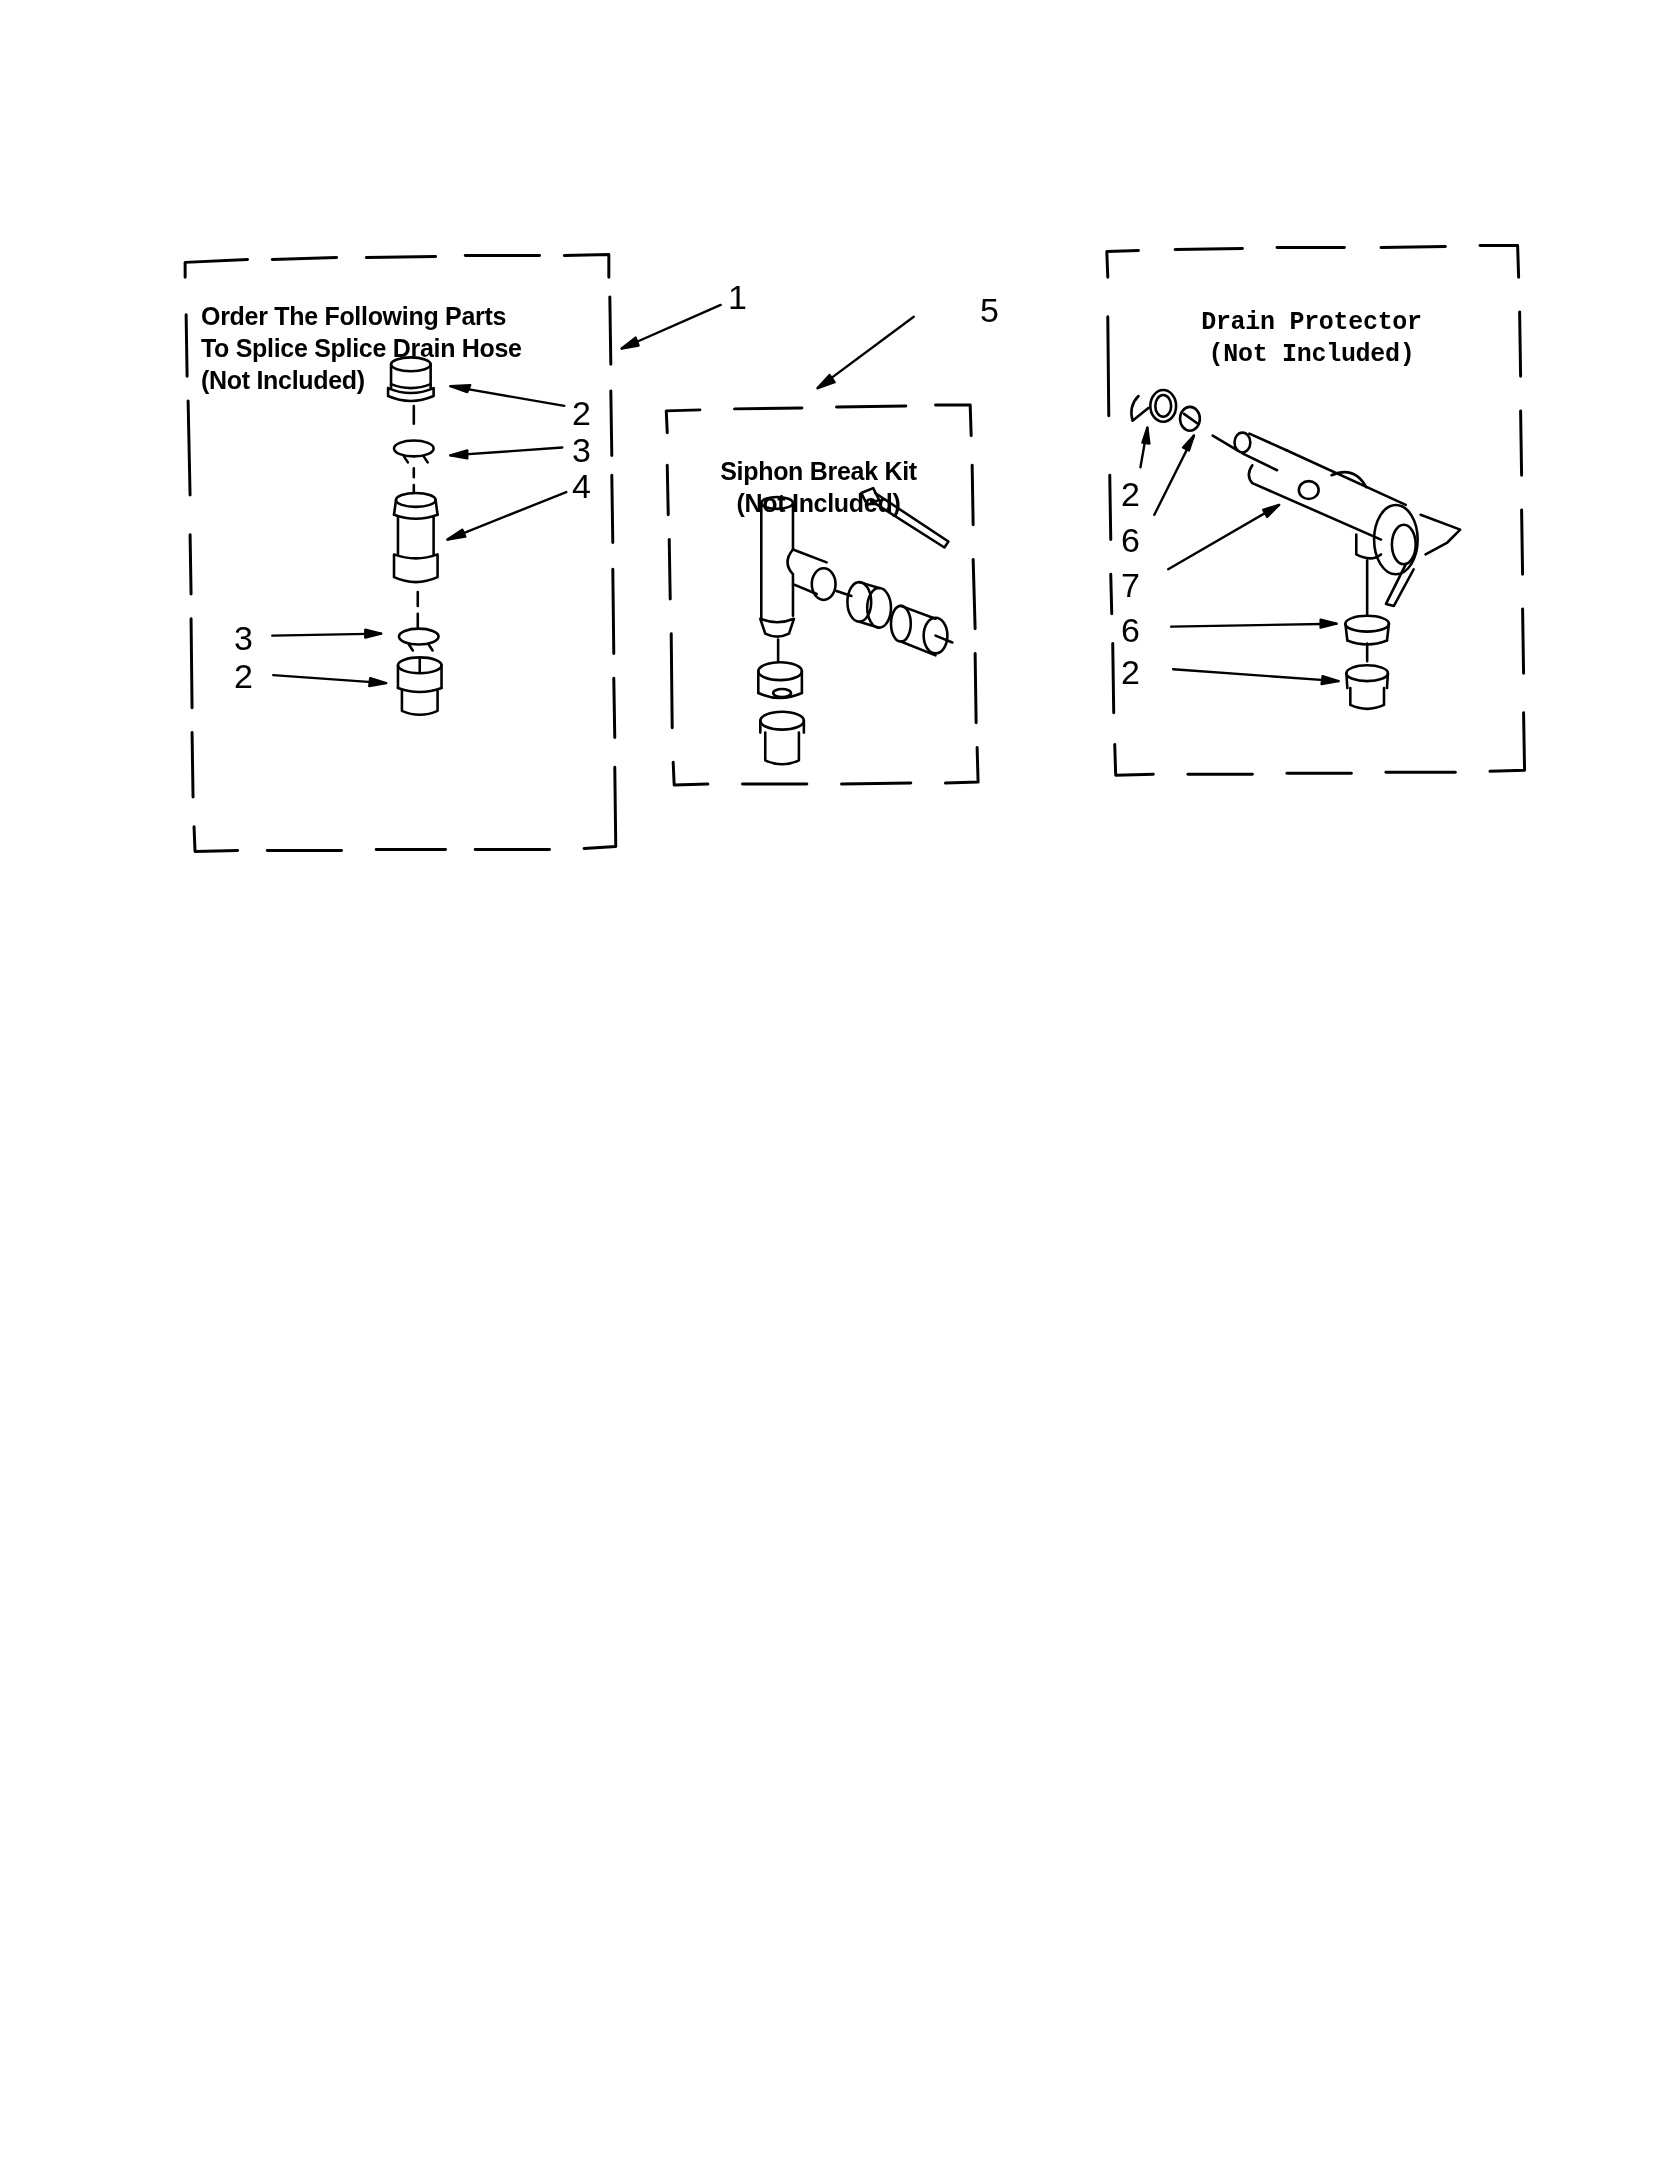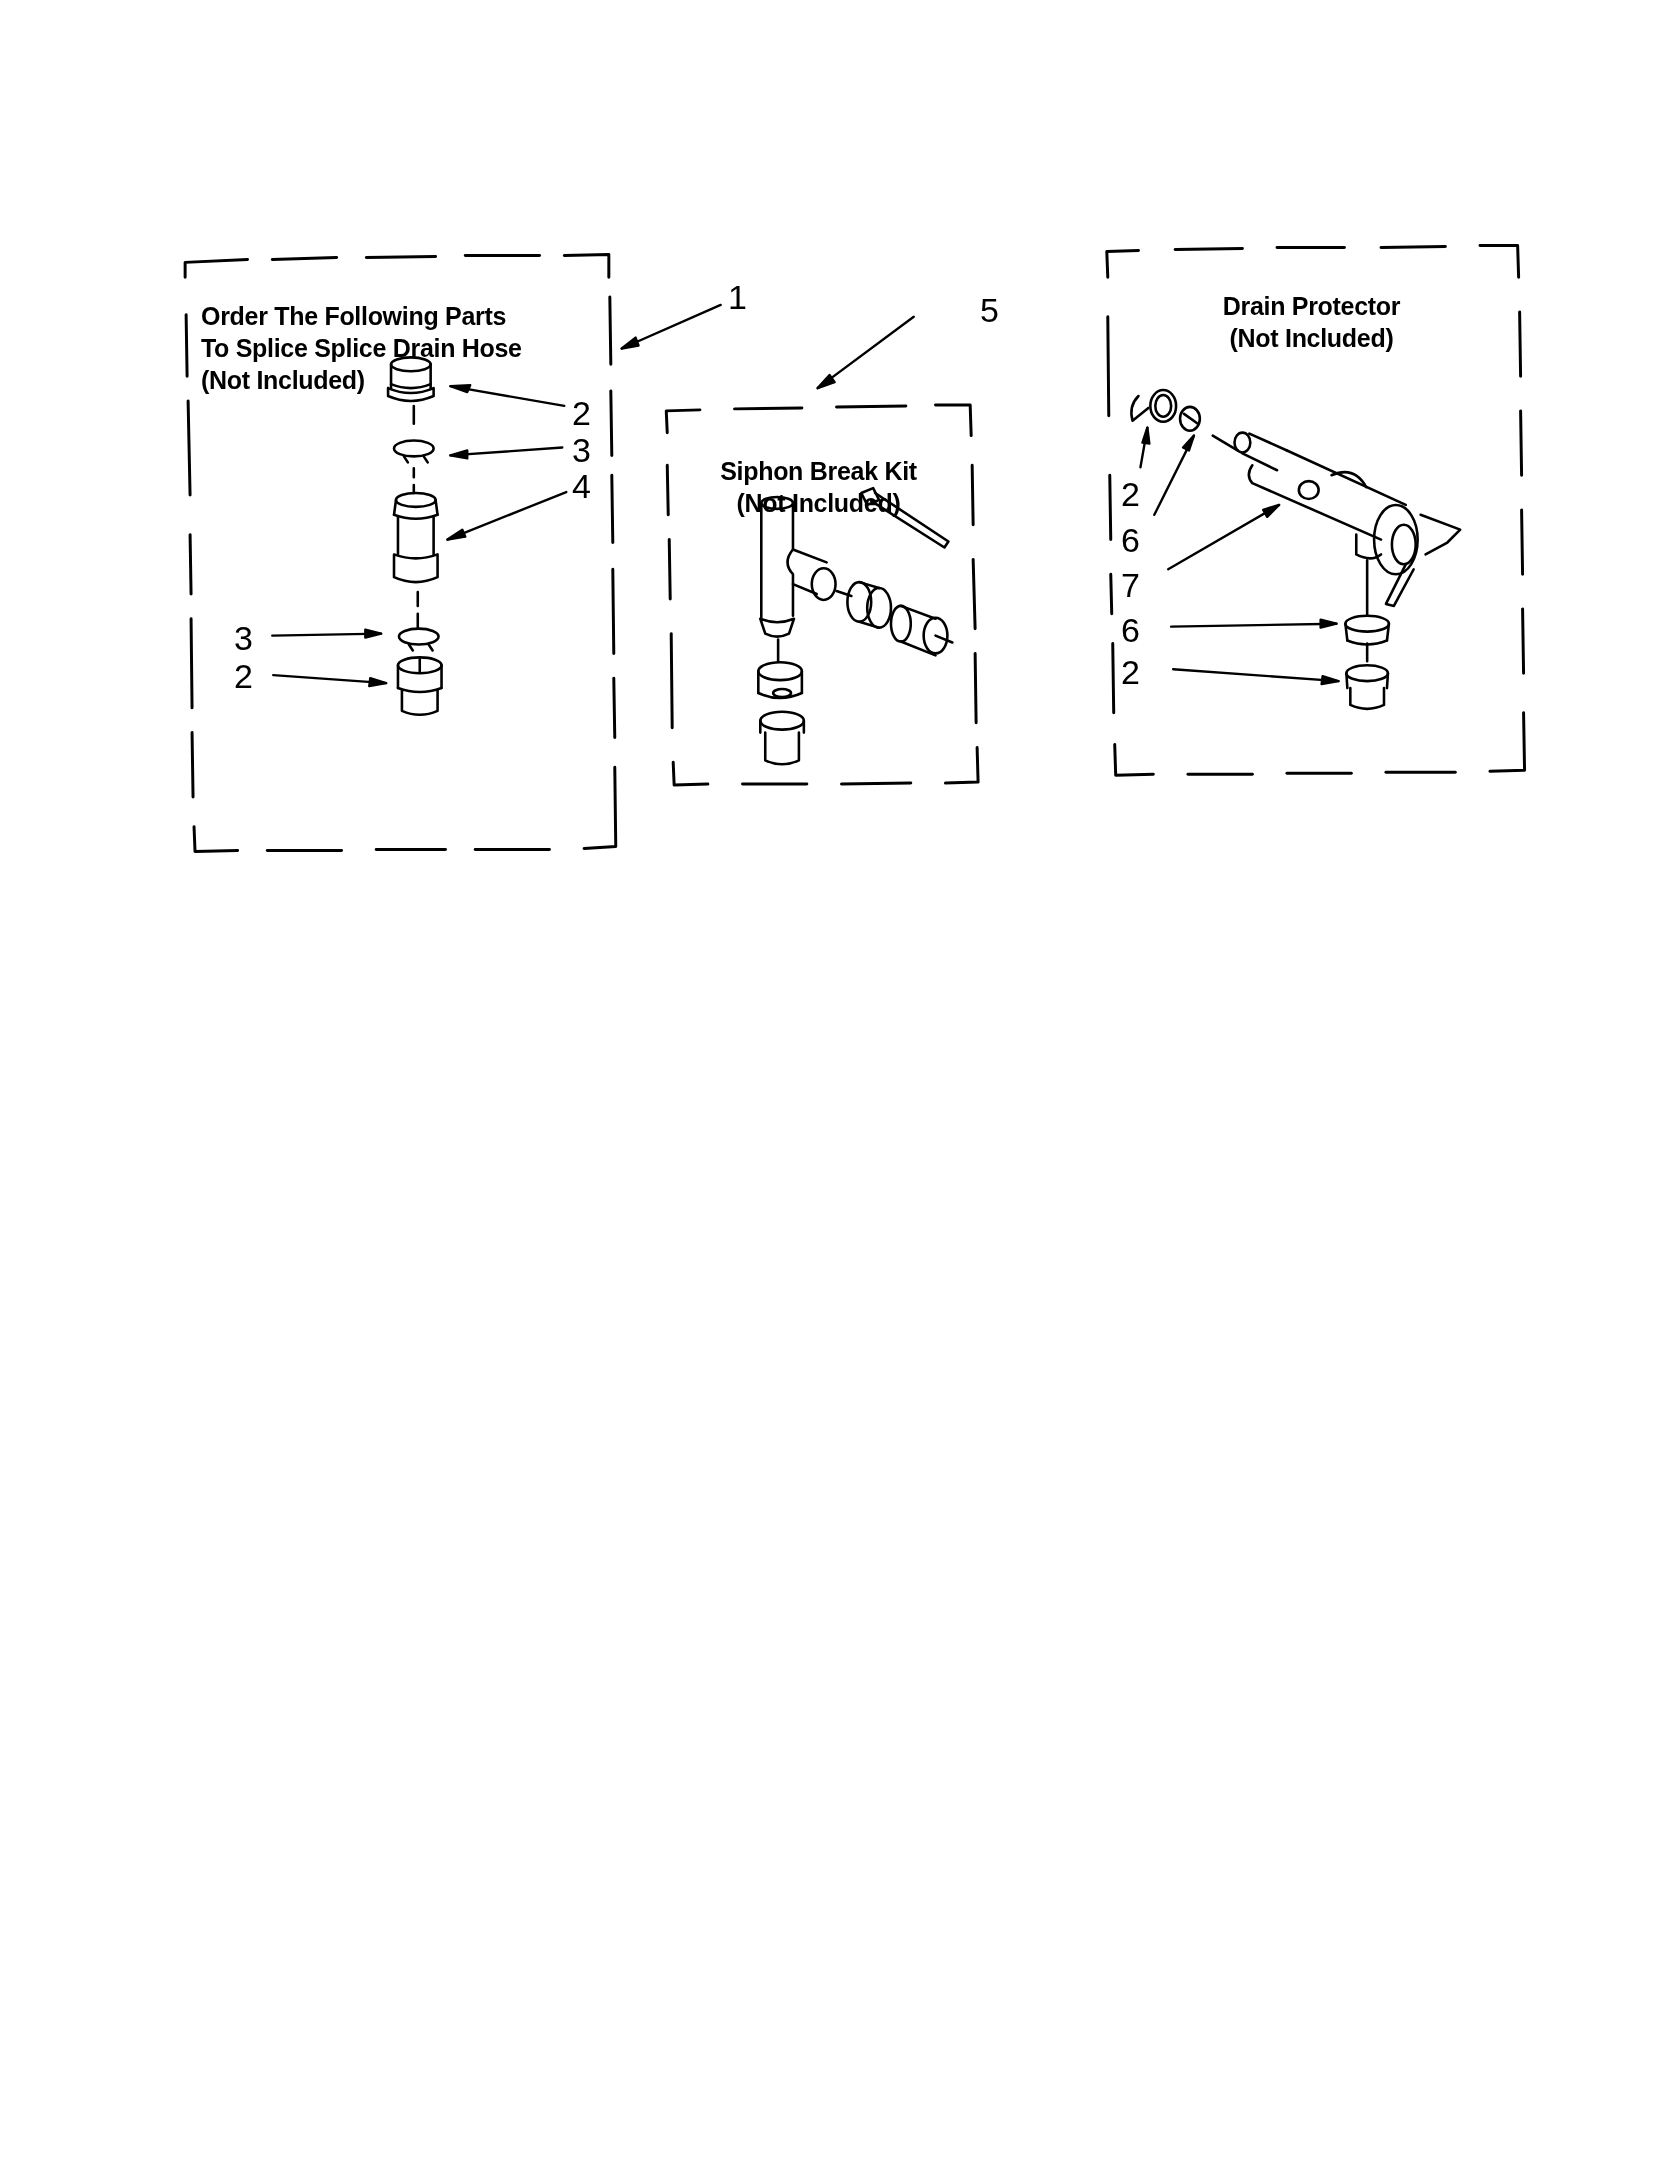--- a/index.html
+++ b/index.html
@@ -223,21 +223,21 @@
   <div class="num" style="left:572px; top:469px;">4</div>
   <div class="num" style="left:234px; top:621px;">3</div>
   <div class="num" style="left:234px; top:659px;">2</div>
 
   <div class="title center" style="left:665px; top:418px; width:307px;">
     <div>Siphon Break Kit</div>
     <div>(Not Included)</div>
   </div>
   <div class="num" style="left:980px; top:293px;">5</div>
 
-  <div class="title center" style="left:1148px; top:253px; width:327px;">
+  <div class="title center" style="left:1148px; top:270px; width:327px;font-family:Liberation Mono, monospace;">
     <div>Drain Protector</div>
     <div>(Not Included)</div>
   </div>
   <div class="num" style="left:1121px; top:477px;">2</div>
   <div class="num" style="left:1121px; top:523px;">6</div>
   <div class="num" style="left:1121px; top:568px;">7</div>
   <div class="num" style="left:1121px; top:613px;">6</div>
   <div class="num" style="left:1121px; top:655px;">2</div>
 </div>
 

